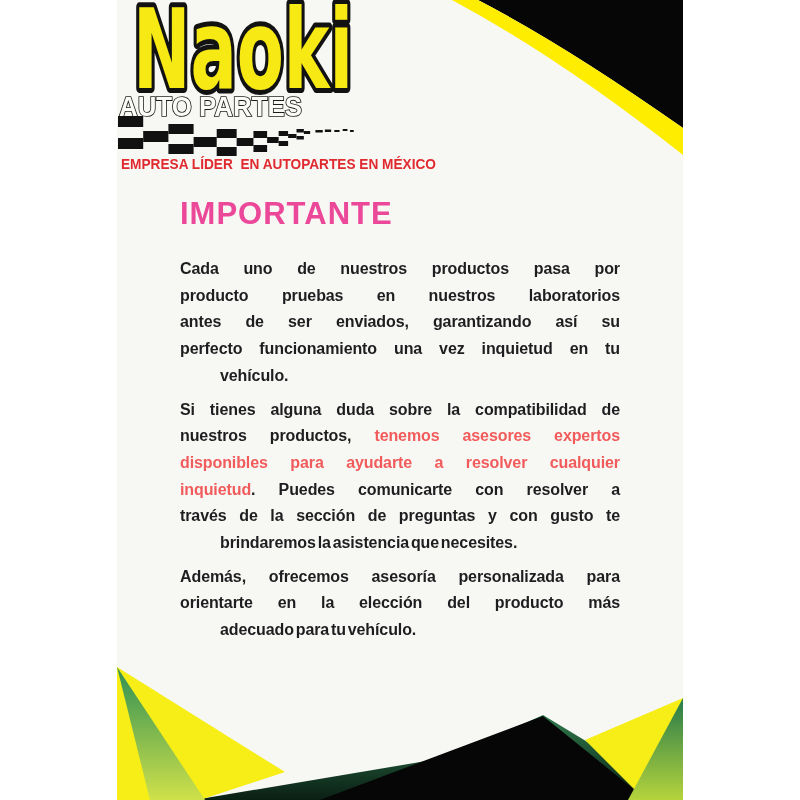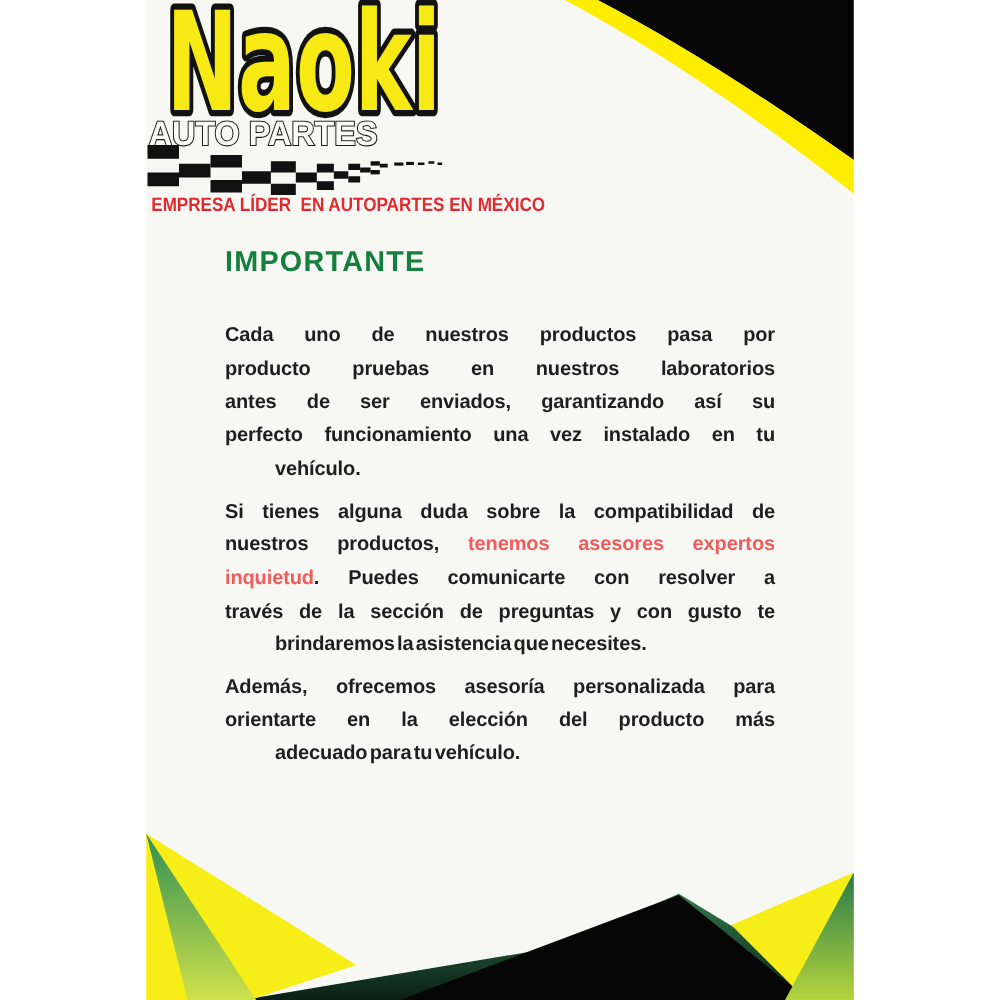--- a/index.html
+++ b/index.html
@@ -2,22 +2,22 @@
 <html><head>
 <meta charset="utf-8">
 <style>
   html,body{margin:0;padding:0;background:#ffffff;}
   #stage{position:relative;width:728px;height:800px;overflow:hidden;background:#ffffff;
          font-family:"Liberation Sans",sans-serif;}
   #card{position:absolute;left:117px;top:0;width:566px;height:800px;background:#f7f7f4;}
   svg.deco{position:absolute;left:0;top:0;width:800px;height:800px;display:block;}
   .abs{position:absolute;}
   
-  #heading{left:180px;top:196px;font-size:23px;font-weight:bold;letter-spacing:1px;
-           color:#15803d;font-family:"Liberation Sans",sans-serif;}
+  #heading{left:180px;top:196px;font-size:31px;font-weight:bold;letter-spacing:1px;
+           color:#ec4899;font-family:"Liberation Sans",sans-serif;}
   
   #content{left:180px;top:256px;width:440px;color:#1e1e20;font-size:16px;font-weight:bold;
            line-height:26.7px;font-family:"Liberation Sans",sans-serif;}
   .para{margin:0 0 7px 0;}
   .tl{text-align:justify;text-align-last:justify;word-spacing:-2.5px;letter-spacing:-0.1px;}
   .tl.last{text-align-last:left;margin-left:40px;}
   .hl{color:#f15b5b;}
 </style>
 </head>
 <body>
@@ -83,26 +83,27 @@
     <text x="121" y="169" textLength="315" lengthAdjust="spacingAndGlyphs" font-family="Liberation Sans, sans-serif" font-size="15.5" font-weight="bold" fill="#e02a30" style="white-space:pre" xml:space="preserve">EMPRESA LÍDER  EN AUTOPARTES EN MÉXICO</text>
   </svg>
 
   <div id="heading" class="abs">IMPORTANTE</div>
 
   <div id="content" class="abs">
     <div class="para">
         <div class="tl"><span>Cada uno de nuestros productos pasa por</span></div>
         <div class="tl"><span>producto pruebas en nuestros laboratorios</span></div>
         <div class="tl"><span>antes de ser enviados, garantizando así su</span></div>
-        <div class="tl"><span>perfecto funcionamiento una vez instalado en tu</span></div>
+        <div class="tl"><span>perfecto funcionamiento una vez inquietud en tu</span></div>
         <div class="tl last"><span>vehículo.</span></div>
       </div>
     <div class="para">
         <div class="tl"><span>Si tienes alguna duda sobre la compatibilidad de</span></div>
         <div class="tl"><span>nuestros productos, </span><span class="hl">tenemos asesores expertos</span></div>
+        <div class="tl"><span class="hl">disponibles para ayudarte a resolver cualquier</span></div>
         <div class="tl"><span class="hl">inquietud</span><span>. Puedes comunicarte con resolver a</span></div>
         <div class="tl"><span>través de la sección de preguntas y con gusto te</span></div>
         <div class="tl last"><span>brindaremos la asistencia que necesites.</span></div>
       </div>
     <div class="para">
         <div class="tl"><span>Además, ofrecemos asesoría personalizada para</span></div>
         <div class="tl"><span>orientarte en la elección del producto más</span></div>
         <div class="tl last"><span>adecuado para tu vehículo.</span></div>
       </div>
   </div>

